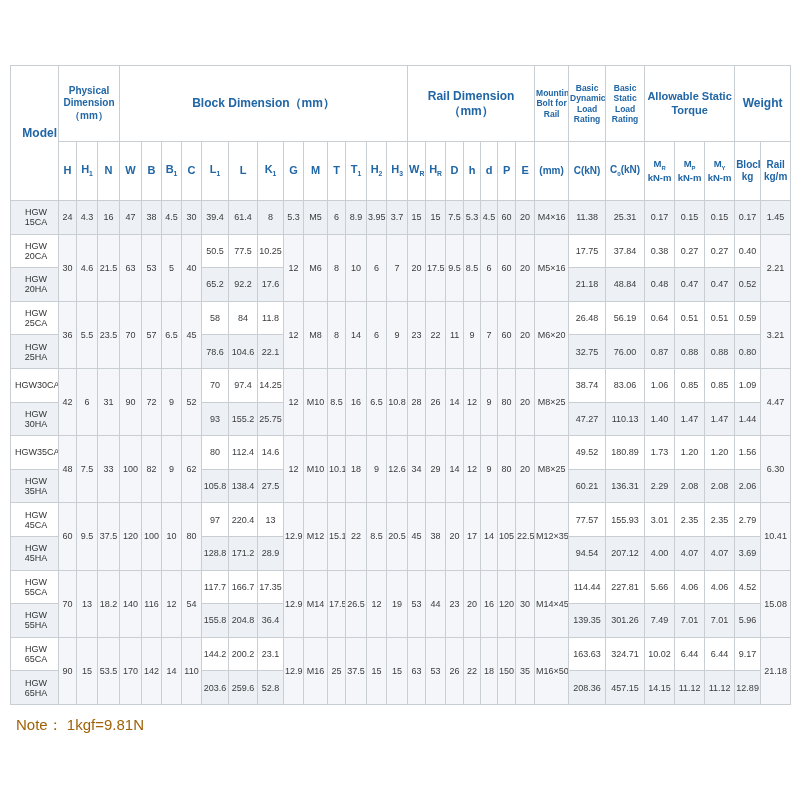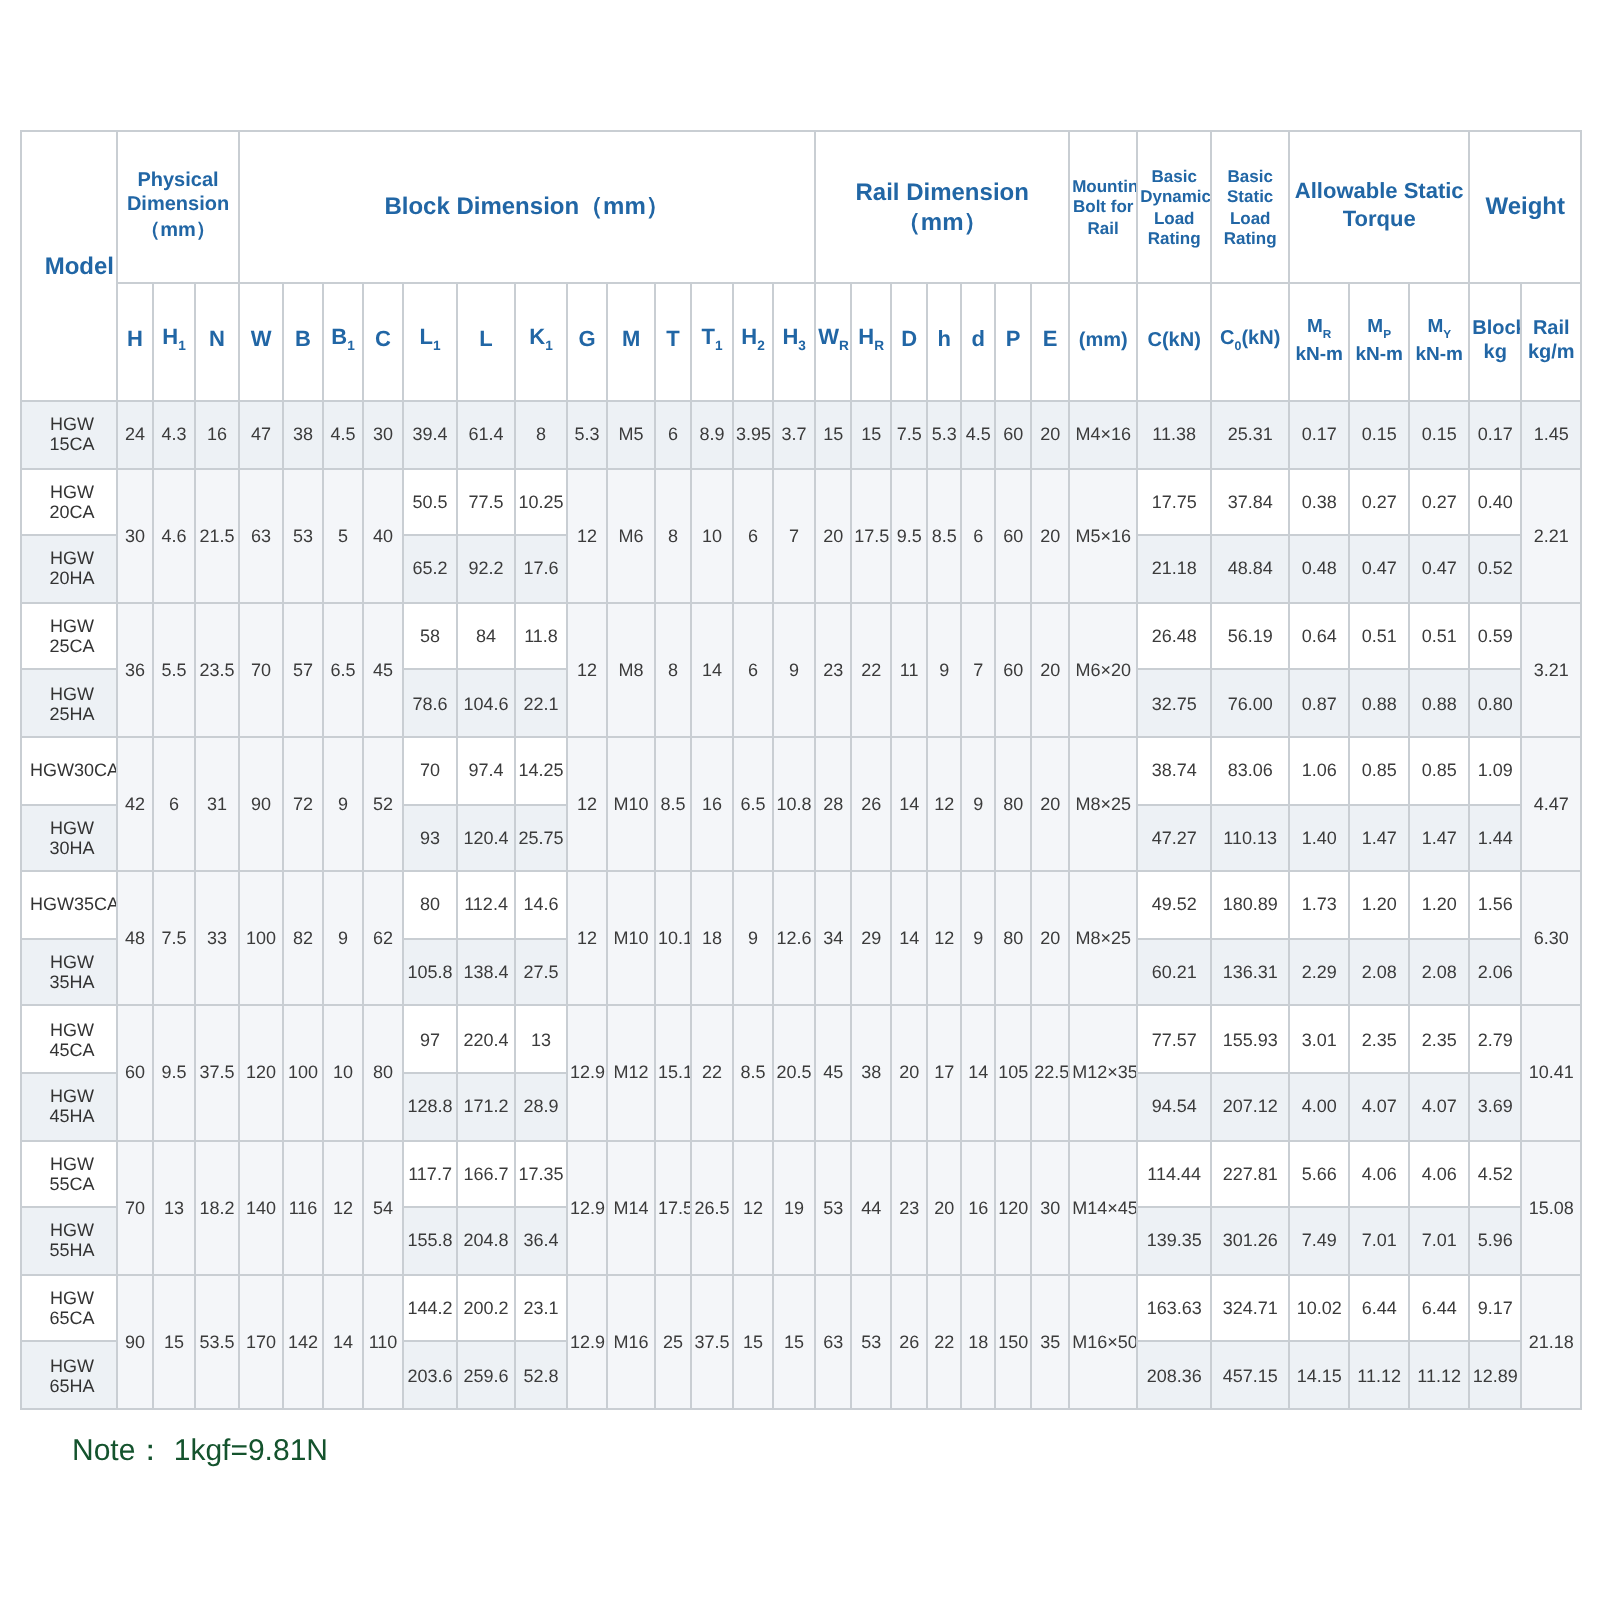--- a/index.html
+++ b/index.html
@@ -32,21 +32,21 @@
   tr.col-row th:nth-child(28),
   tr.col-row th:nth-child(29){font-size:9.5px;}
   tr.col-row th:nth-child(30),
   tr.col-row th:nth-child(31){font-size:10px;}
   sub{font-size:0.62em;}
   tbody tr{height:33.6px;}
   tbody td{font-size:9px;color:var(--text);background:#fff;padding:0 1px;}
   tbody tr.shade td{background:var(--shade);}
   tbody td.merged{background:var(--merged);}
   tbody td.model{text-align:center;padding-left:4px;font-size:9px;color:#333;}
-  .note{position:absolute;left:36px;top:716px;font-size:15px;color:#14532d;}
+  .note{position:absolute;left:16px;top:716px;font-size:15px;color:#a16207;}
 </style>
 </head>
 <body>
 
 <div class="page">
   <table class="spec">
     <colgroup>
         <col style="width: 48px;">
         <col style="width: 18px;">
         <col style="width: 21px;">
@@ -283,21 +283,21 @@
           <td>83.06</td>
           <td>1.06</td>
           <td>0.85</td>
           <td>0.85</td>
           <td>1.09</td>
           <td rowspan="2" class="merged">4.47</td>
         </tr>
         <tr class="shade">
           <td class="model">HGW 30HA</td>
           <td>93</td>
-          <td>120.4</td>
+          <td>155.2</td>
           <td>25.75</td>
           <td>47.27</td>
           <td>110.13</td>
           <td>1.40</td>
           <td>1.47</td>
           <td>1.47</td>
           <td>1.44</td>
         </tr>
         <tr>
           <td class="model">HGW35CA</td>

